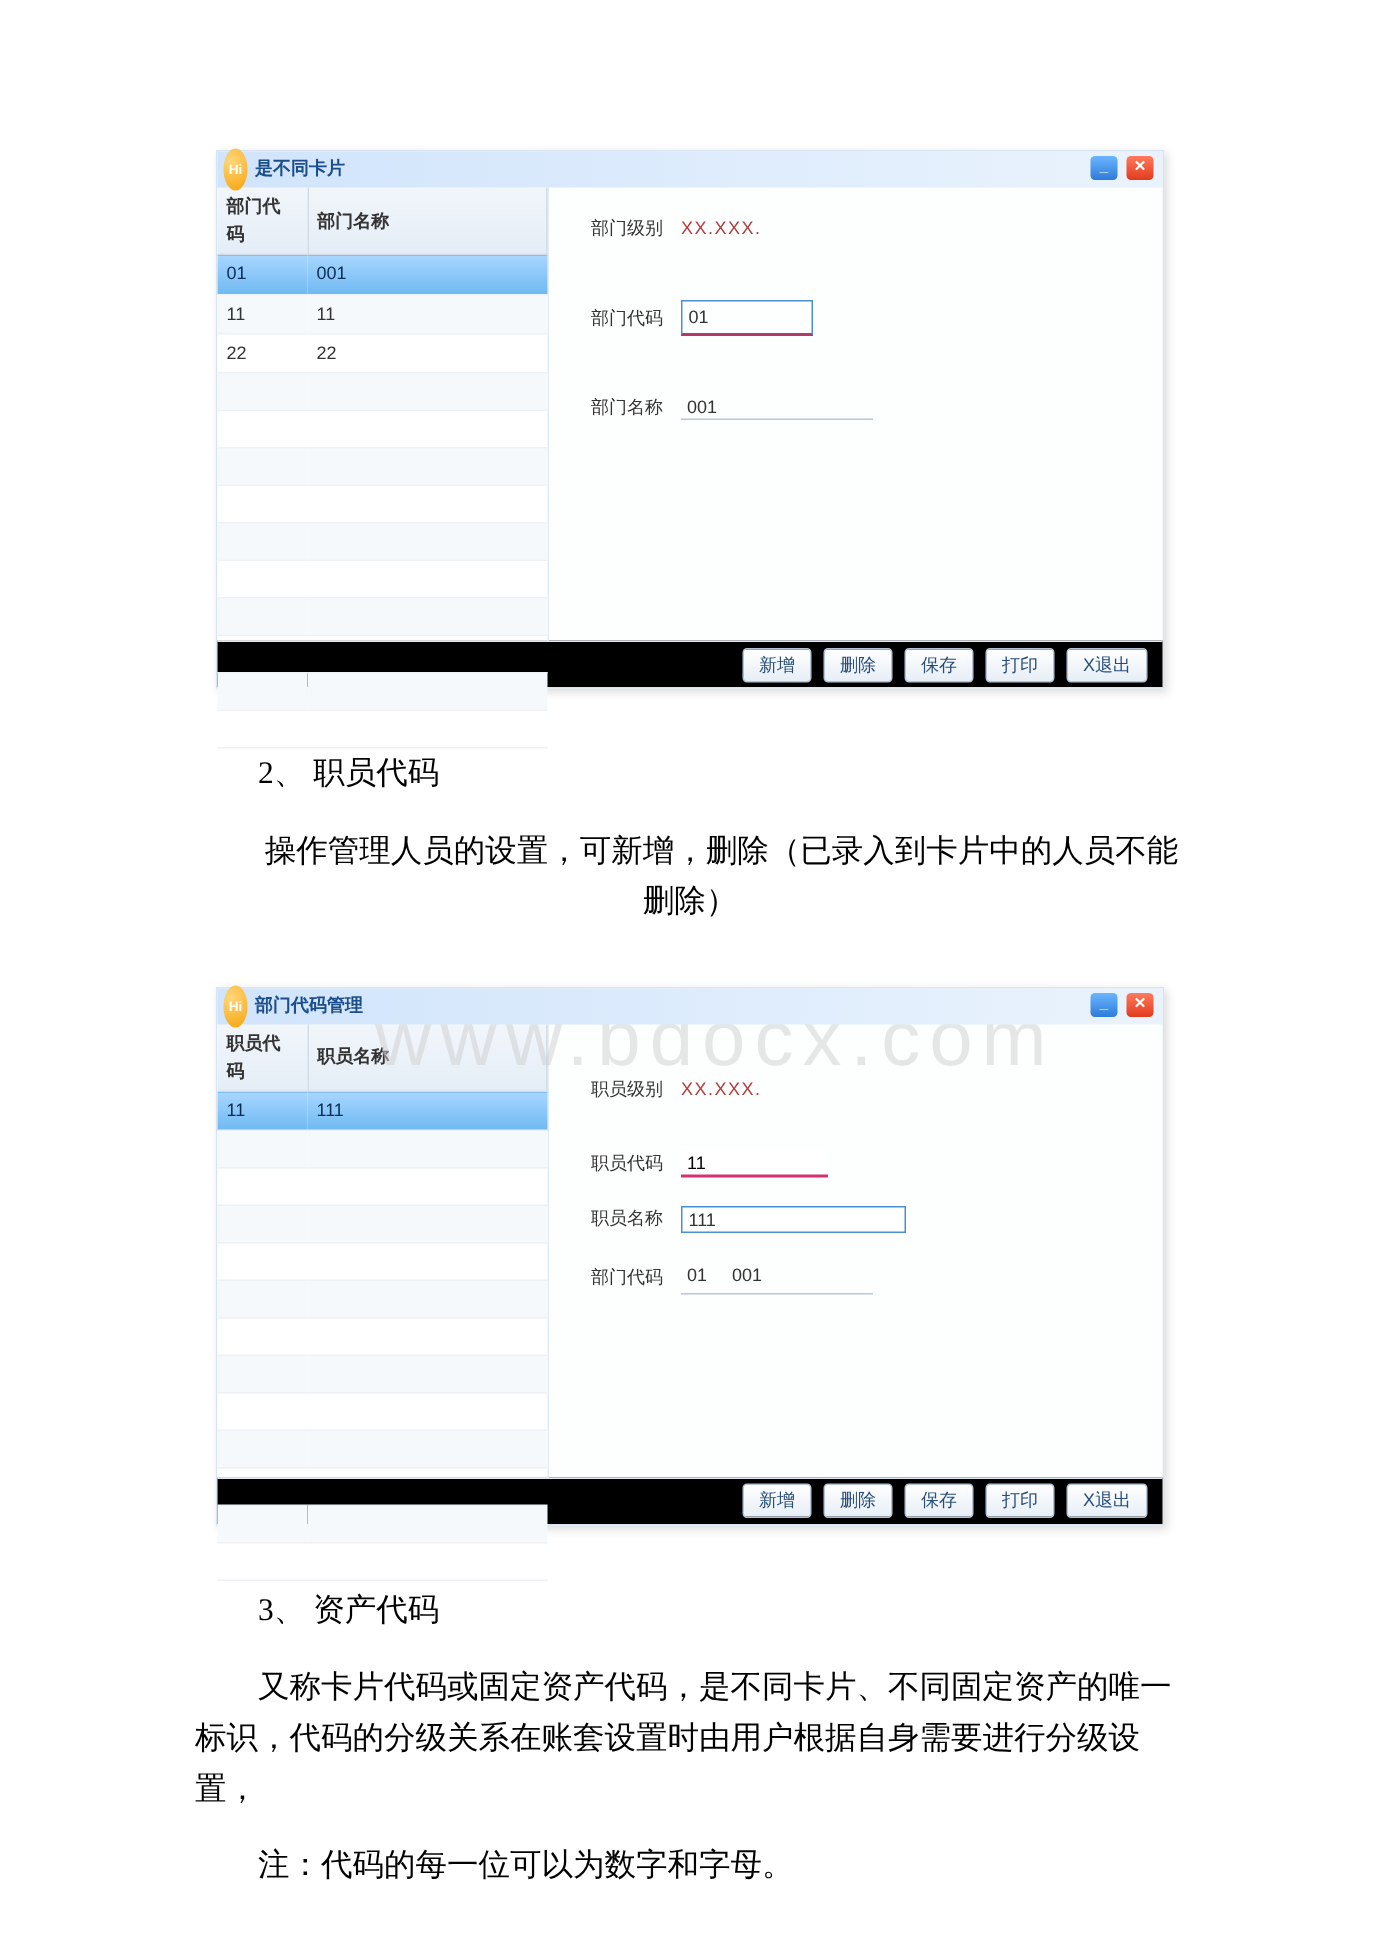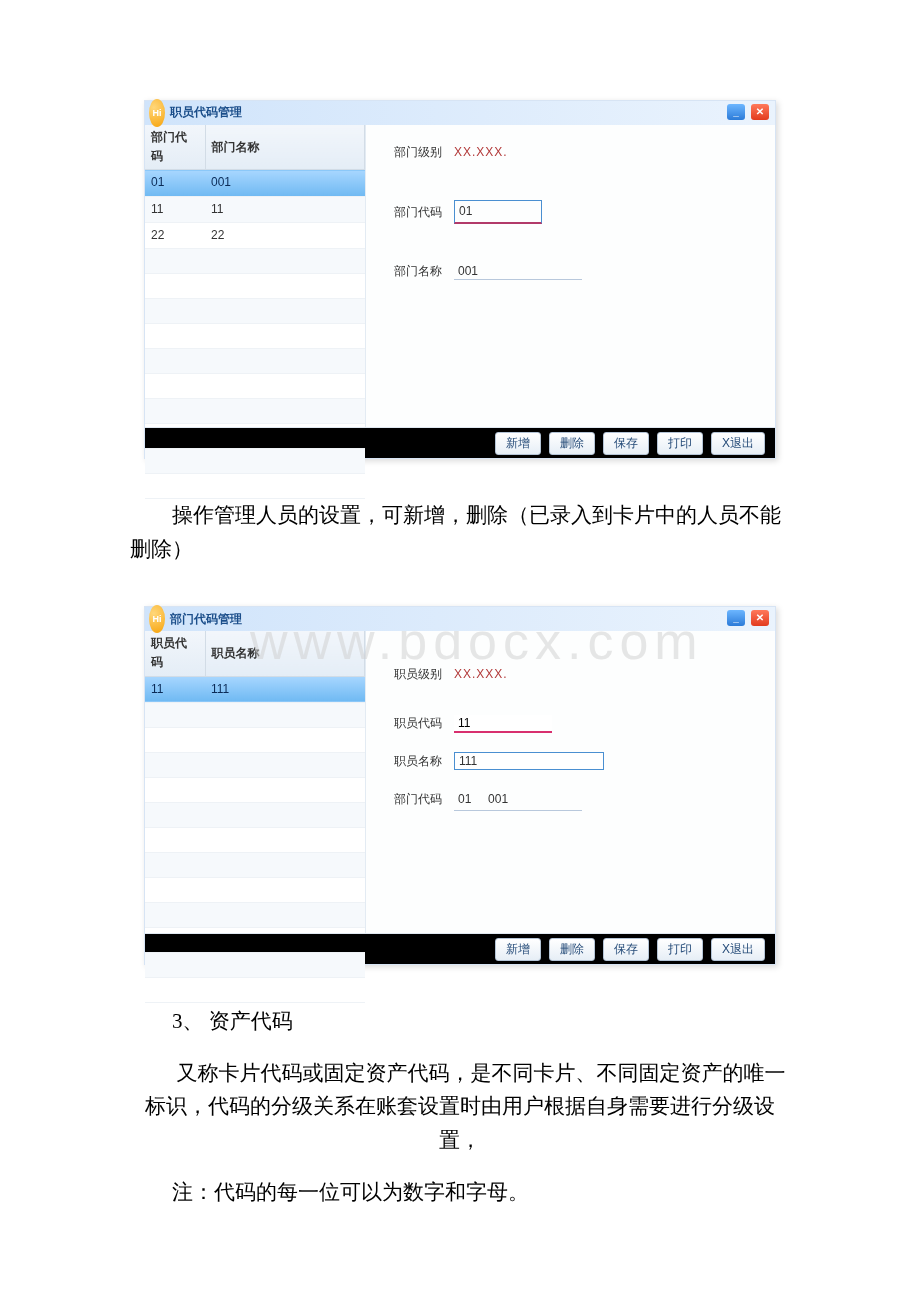--- a/index.html
+++ b/index.html
@@ -218,21 +218,21 @@
 
 </style>
 </head>
 <body>
 
 <div class="page">
 
   <div class="app-window">
     <div class="titlebar">
       <div class="hi-icon">Hi</div>
-      <div class="win-title">职员代码管理</div>
+      <div class="win-title">是不同卡片</div>
       <div class="win-controls">
         <div class="win-btn win-min">_</div>
         <div class="win-btn win-close">✕</div>
       </div>
     </div>
 
     <div class="app-body">
       <div class="left-panel">
         <table class="tbl">
           <colgroup>
@@ -322,21 +322,22 @@
 
     <div class="button-bar">
       <button class="btn">新增</button>
       <button class="btn">删除</button>
       <button class="btn">保存</button>
       <button class="btn">打印</button>
       <button class="btn">X退出</button>
     </div>
   </div>
 
-  <div class="para-noindent" style="text-indent:2em;">操作管理人员的设置，可新增，删除（已录入到卡片中的人员不能删除）</div>
+  <div class="para">2、 职员代码</div>
+  <div class="para-noindent" style="text-indent:2em;text-align:center;">操作管理人员的设置，可新增，删除（已录入到卡片中的人员不能删除）</div>
 
   <div class="wm-holder">
     <div class="watermark" style="left:120px; top:-6px;">www.bdocx.com</div>
 
     <div class="app-window">
       <div class="titlebar">
         <div class="hi-icon">Hi</div>
         <div class="win-title">部门代码管理</div>
         <div class="win-controls">
           <div class="win-btn win-min">_</div>
@@ -445,16 +446,16 @@
         <button class="btn">新增</button>
         <button class="btn">删除</button>
         <button class="btn">保存</button>
         <button class="btn">打印</button>
         <button class="btn">X退出</button>
       </div>
     </div>
   </div>
 
   <div class="para">3、 资产代码</div>
-  <div class="para-noindent" style="text-indent:2em;text-align:center;">又称卡片代码或固定资产代码，是不同卡片、不同固定资产的唯一标识，代码的分级关系在账套设置时由用户根据自身需要进行分级设置，</div>
+  <div class="para-noindent" style="text-indent:2em;">又称卡片代码或固定资产代码，是不同卡片、不同固定资产的唯一标识，代码的分级关系在账套设置时由用户根据自身需要进行分级设置，</div>
   <div class="para">注：代码的每一位可以为数字和字母。</div>
 
 </div>
 
 </body></html>

